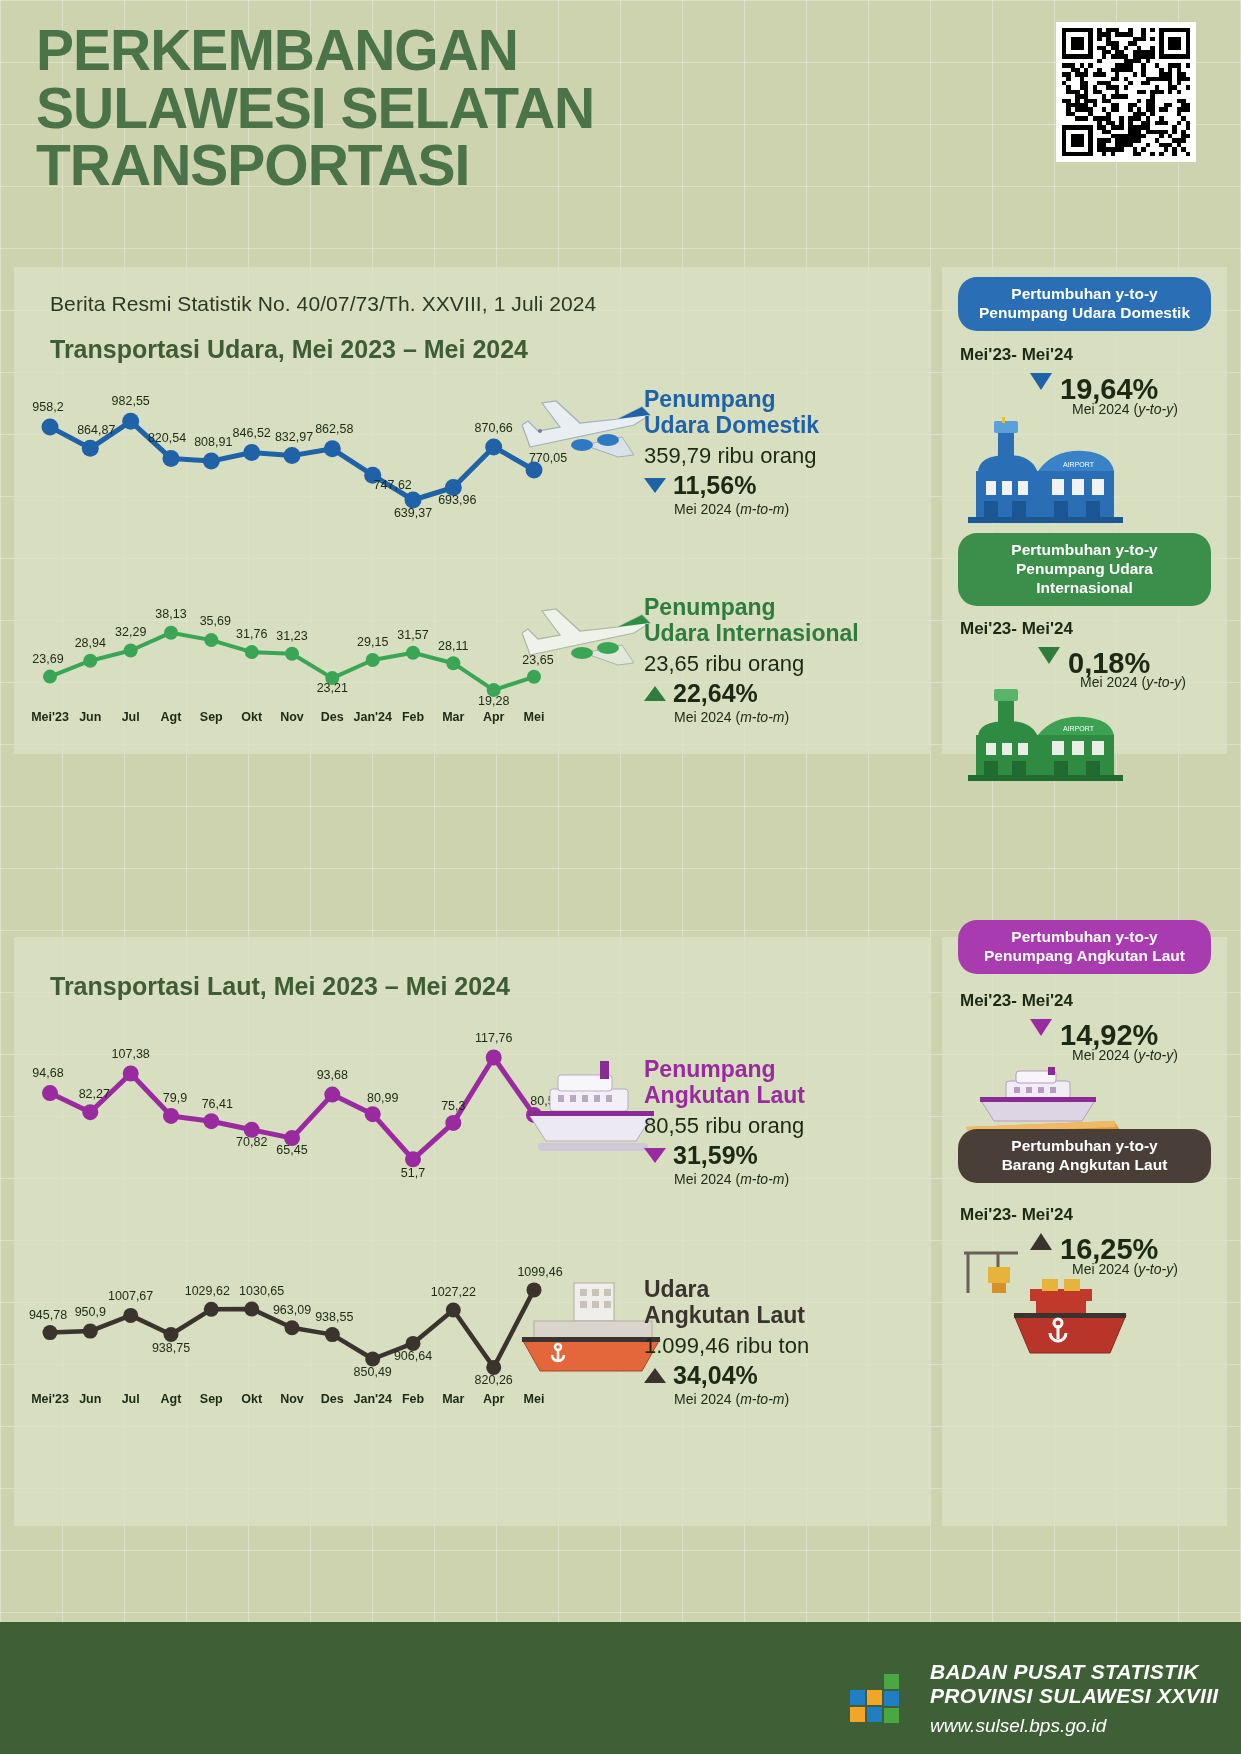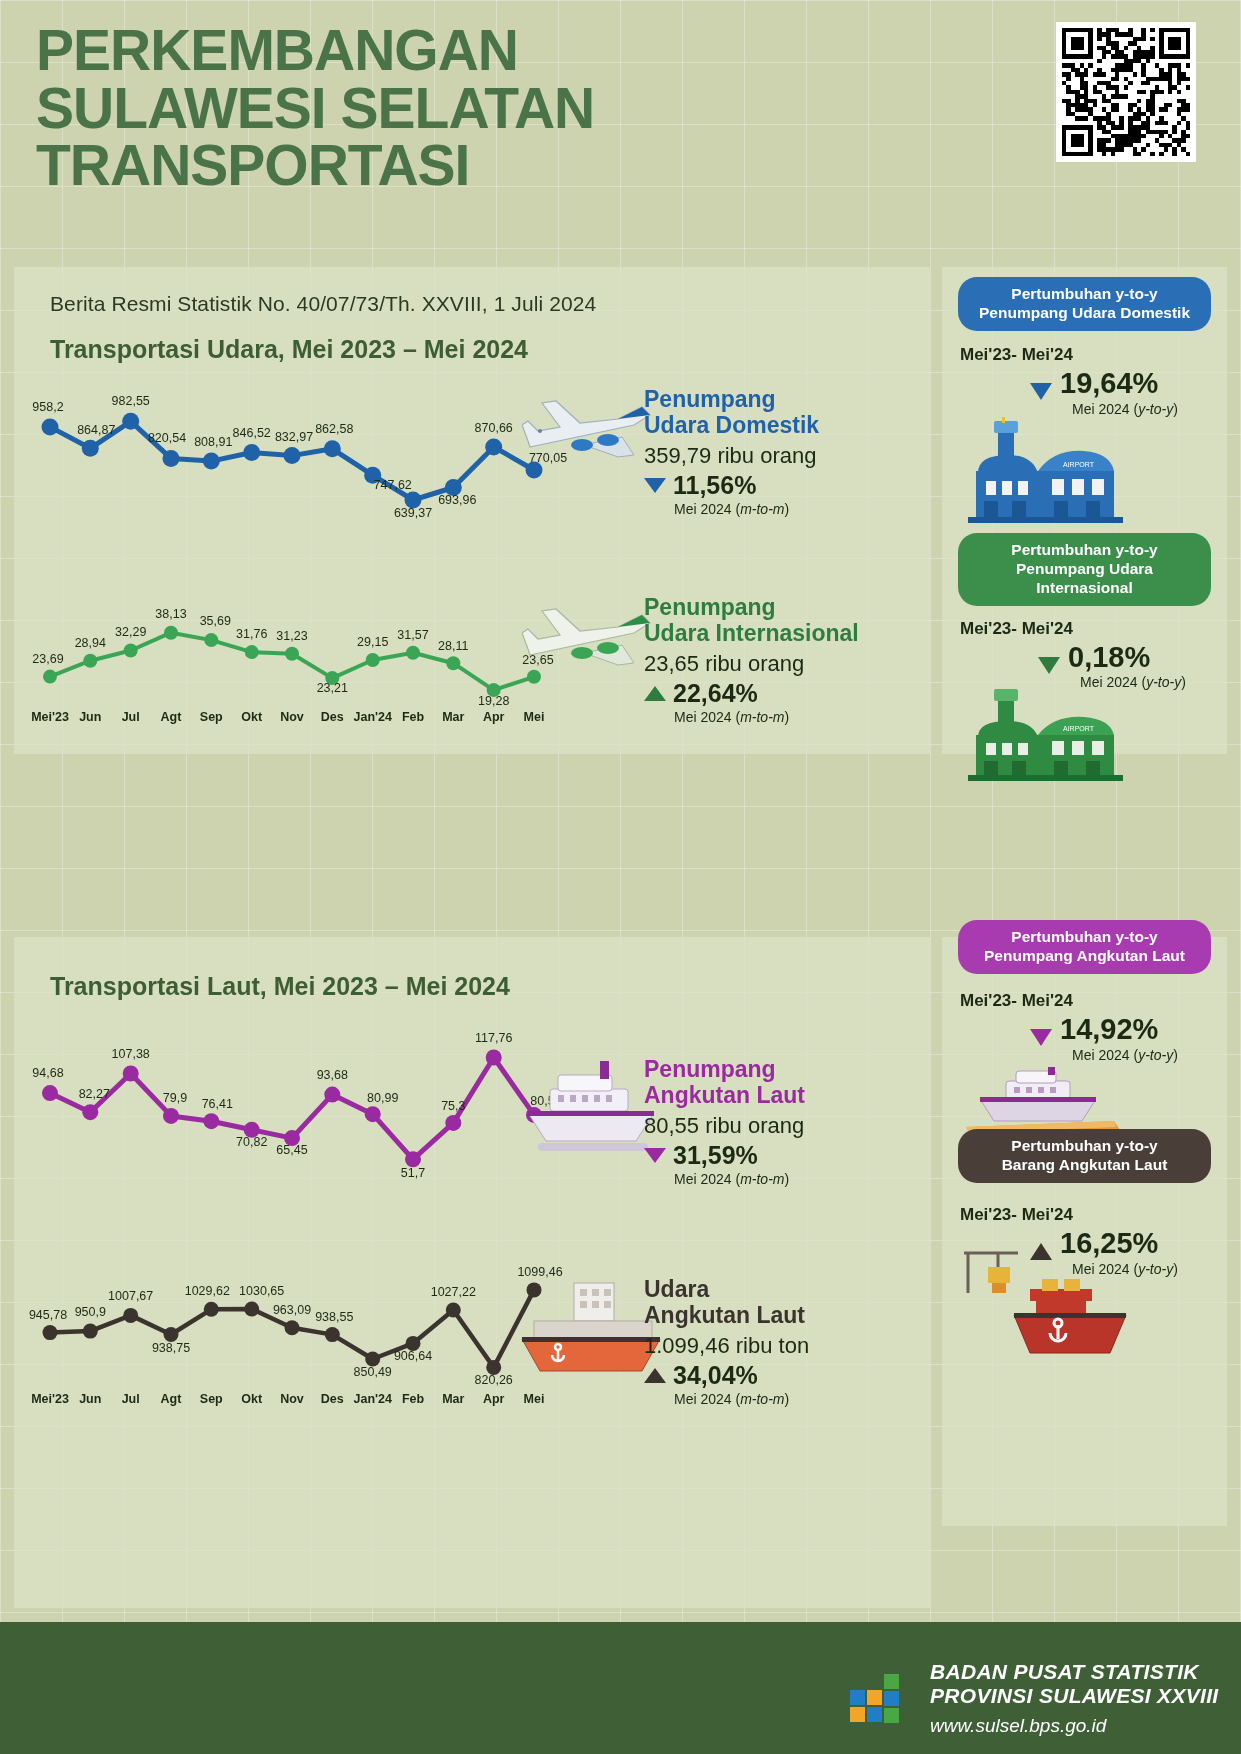--- a/index.html
+++ b/index.html
@@ -33,21 +33,21 @@
   .qr svg { display: block; }
 
   
   .panel-air {
     position: absolute; left: 14px; top: 267px;
     width: 916px; height: 487px;
     background: rgba(220,226,200,0.72);
   }
   .panel-sea {
     position: absolute; left: 14px; top: 937px;
-    width: 916px; height: 671px;
+    width: 916px; height: 589px;
     background: rgba(220,226,200,0.72);
   }
   .side-air {
     position: absolute; left: 942px; top: 267px;
     width: 285px; height: 487px;
     background: rgba(220,226,200,0.72);
   }
   .side-sea {
     position: absolute; left: 942px; top: 937px;
     width: 285px; height: 589px;
@@ -90,21 +90,21 @@
   
   .card-hd {
     position: absolute; border-radius: 19px;
     color: #fff; font-size: 15.5px; font-weight: 800; text-align: center;
     line-height: 1.22; padding: 8px 6px; width: 253px; left: 16px;
   }
   .card-period {
     position: absolute; left: 18px;
     font-size: 17px; font-weight: 800; color: #1c2a14;
   }
-  .card-stat { position: absolute; display: flex; align-items: flex-end; gap: 8px; }
+  .card-stat { position: absolute; display: flex; align-items: flex-start; gap: 8px; margin-top: 6px; }
   .card-pct { font-size: 29px; font-weight: 800; color: #1c2a14; }
   .card-sub { position: absolute; font-size: 14px; color: #1c2a14; margin-left: 38px; }
   .card-sub i { font-style: italic; }
 
   
   .footer {
     position: absolute; left: 0; bottom: 0; width: 1241px; height: 132px;
     background: #3f6036;
   }
   .f-txt { position: absolute; left: 930px; top: 38px; color: #fff; }

